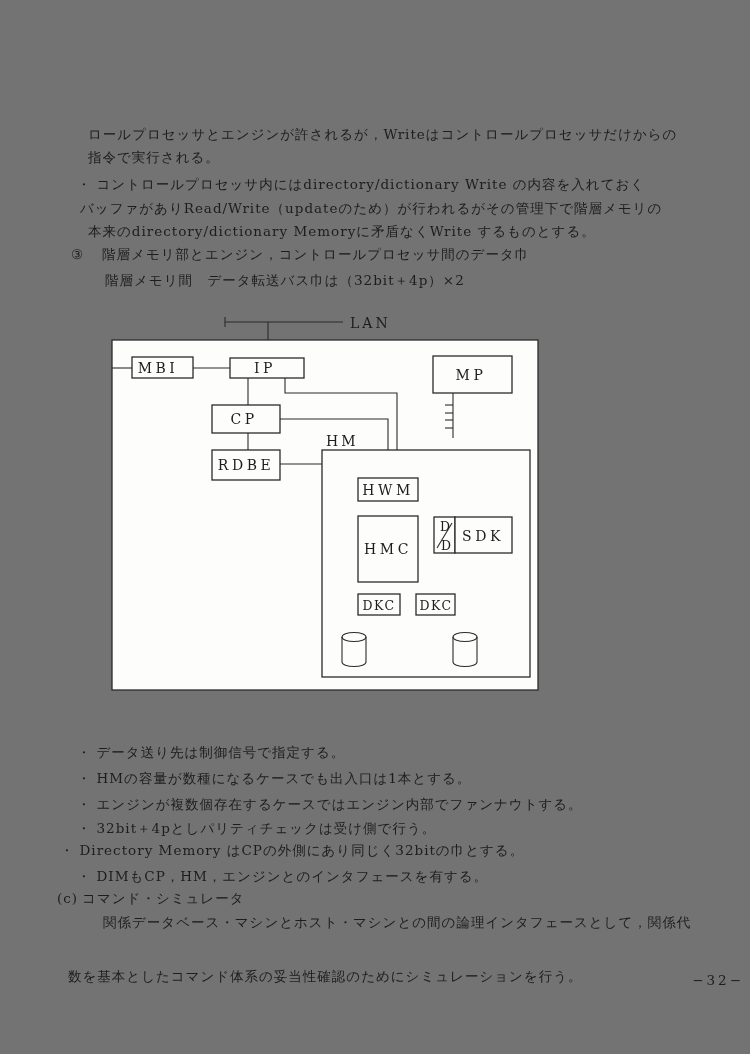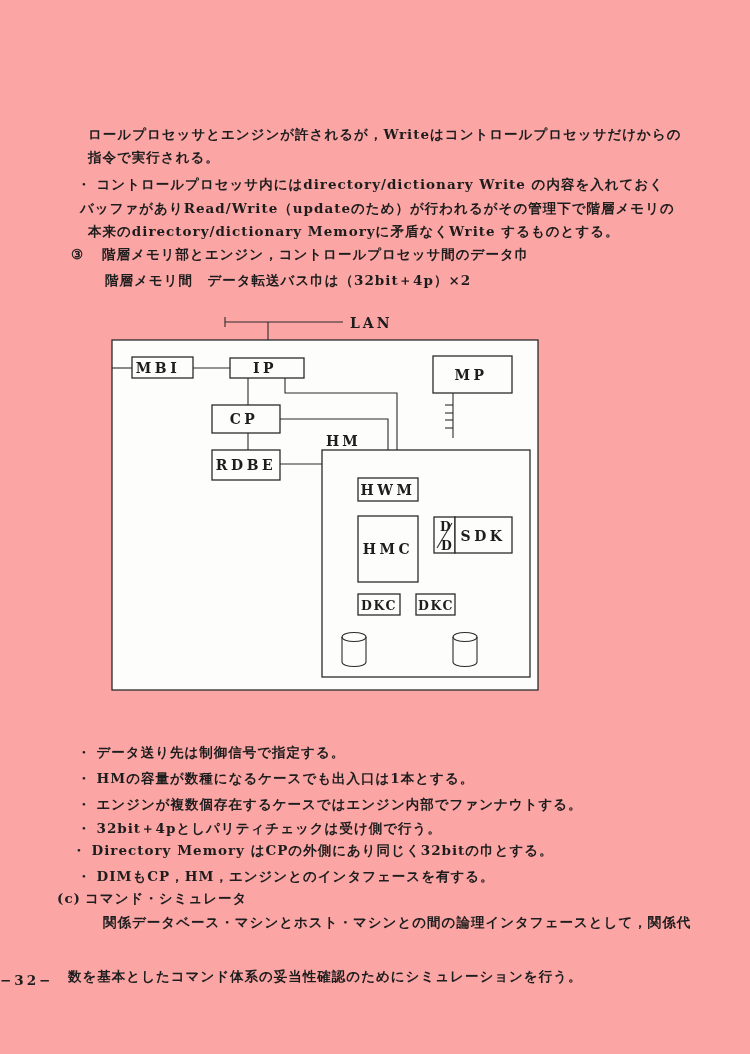--- a/index.html
+++ b/index.html
@@ -1,39 +1,38 @@
 <!DOCTYPE html>
 <html><head>
 <meta charset="utf-8">
 <style>
   html,body{margin:0;padding:0;background:#e8e8e8;}
   .page{
     position:relative;
     width:750px;height:1054px;
-    background:#fca5a5;
+    background:#737373;
     overflow:hidden;
     font-family:"DejaVu Serif","Liberation Serif",serif;
     color:#1d1d1d;
-    font-weight:bold;
   }
   .line{
     position:absolute;
     font-size:13.5px;
     line-height:17px;
     letter-spacing:1px;
     white-space:nowrap;
     color:#1d1d1d;
   }
   .marker{display:inline-block;margin-right:5px;}
   .item-title{display:inline-block;margin-left:13px;text-align:center;}
   .c-title{display:inline-block;margin-left:4px;}
   .pagenum{
     position:absolute;
     left:0;width:744px;
-    text-align:left;
+    text-align:right;
     font-size:13.5px;
     letter-spacing:3px;
   }
   .diagram{position:absolute;left:100px;top:305px;width:450px;height:395px;}
   svg{display:block;}
   svg .wire{stroke:#2b2b2b;stroke-width:1.1;fill:none;}
   svg .boxrect{stroke:#2b2b2b;stroke-width:1.3;fill:#fdfdfc;}
   svg text{
     font-family:"DejaVu Serif","Liberation Serif",serif;
     fill:#1d1d1d;
@@ -166,21 +165,21 @@
         <ellipse class="wire" cx="365" cy="332" rx="12" ry="4.5"></ellipse>
       </g>
 
     </svg>
   </div>
 
   <div class="line" style="top:744px;left:77px"><span class="marker">・</span><span>データ送り先は制御信号で指定する。</span></div>
   <div class="line" style="top:770px;left:77px"><span class="marker">・</span><span>HMの容量が数種になるケースでも出入口は1本とする。</span></div>
   <div class="line" style="top:796px;left:77px"><span class="marker">・</span><span>エンジンが複数個存在するケースではエンジン内部でファンナウトする。</span></div>
   <div class="line" style="top:820px;left:77px"><span class="marker">・</span><span>32bit＋4pとしパリティチェックは受け側で行う。</span></div>
-  <div class="line" style="top:842px;left:72px"><span class="marker">・</span><span>Directory Memory はCPの外側にあり同じく32bitの巾とする。</span></div>
+  <div class="line" style="top:842px;left:60px"><span class="marker">・</span><span>Directory Memory はCPの外側にあり同じく32bitの巾とする。</span></div>
   <div class="line" style="top:868px;left:77px"><span class="marker">・</span><span>DIMもCP，HM，エンジンとのインタフェースを有する。</span></div>
 
   <div class="line" style="top:890px;left:57px"><span>(c)</span><span class="c-title">コマンド・シミュレータ</span></div>
   <div class="line" style="top:914px;left:103px">関係データベース・マシンとホスト・マシンとの間の論理インタフェースとして，関係代</div>
   <div class="line" style="top:968px;left:68px">数を基本としたコマンド体系の妥当性確認のためにシミュレーションを行う。</div>
 
   <div class="pagenum" style="top:972px">−32−</div>
 
 </div>
 

